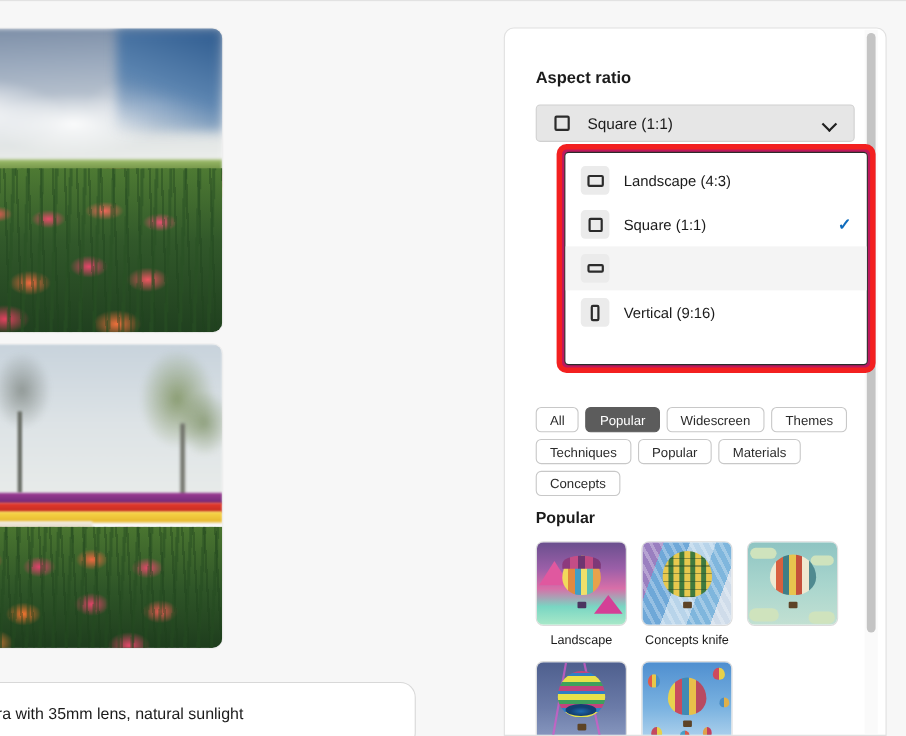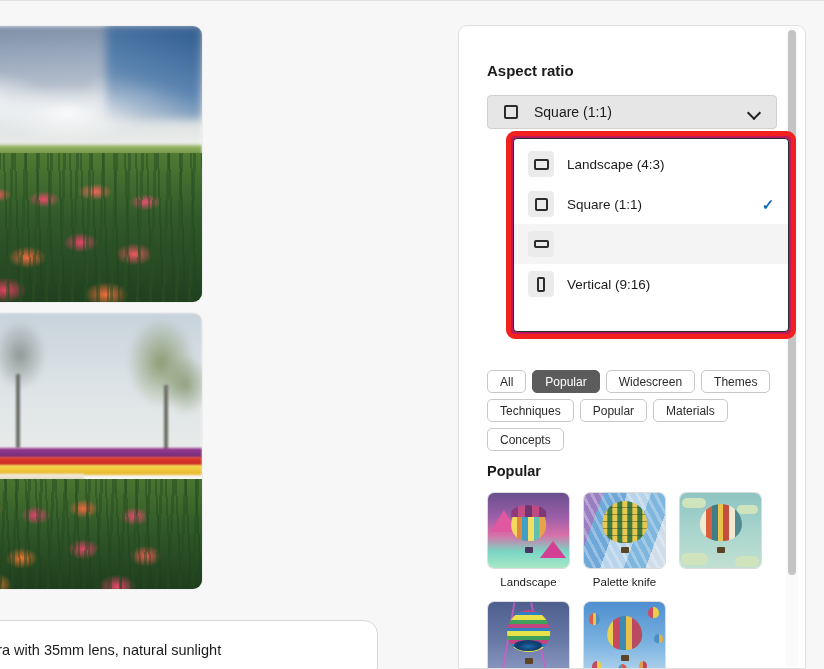--- a/index.html
+++ b/index.html
@@ -620,21 +620,21 @@
       </div>
       <div class="style-name">Landscape</div>
     </div>
 
     <div class="style-card">
       <div class="style-thumb t3">
         <div class="bal-sky"></div>
         <div class="balloon"></div>
         <div class="basket"></div>
       </div>
-      <div class="style-name">Palette knife</div>
+      <div class="style-name">Concepts knife</div>
     </div>
 
     <div class="style-card">
       <div class="style-thumb t4">
         <div class="bal-sky"></div>
         <div class="pcloud pc1"></div>
         <div class="pcloud pc2"></div>
         <div class="pcloud pc3"></div>
         <div class="pcloud pc4"></div>
         <div class="balloon"></div>

